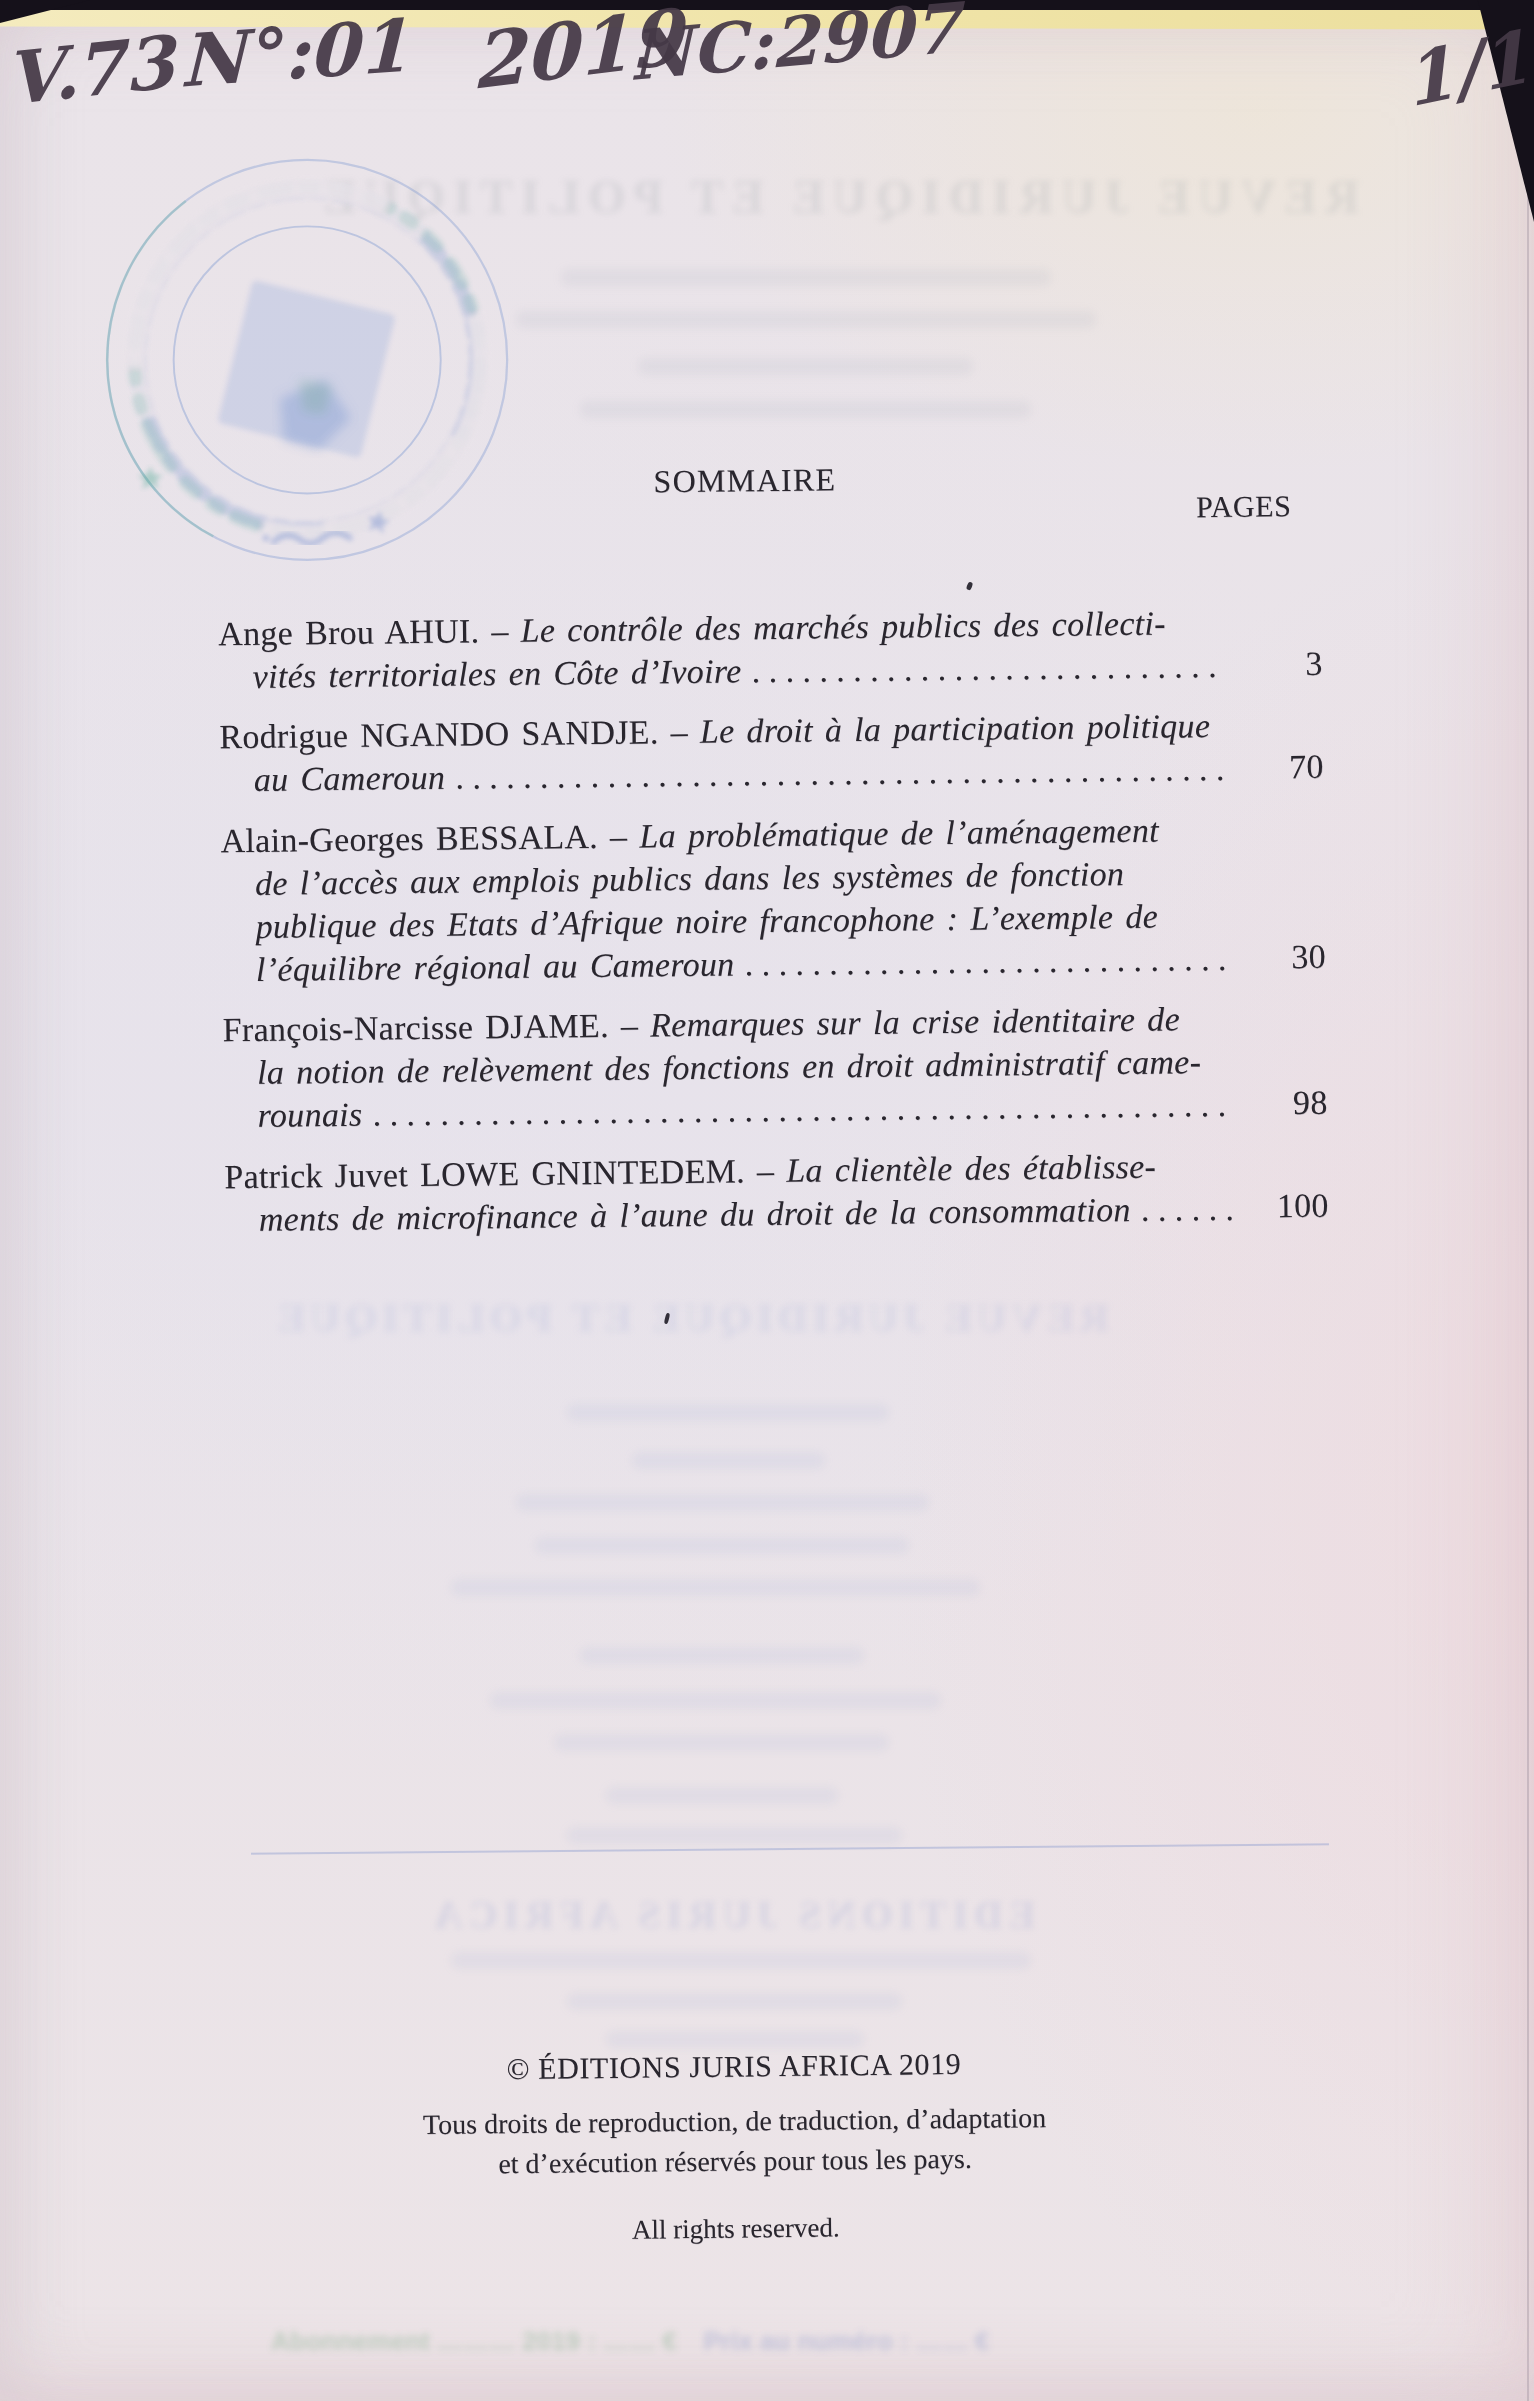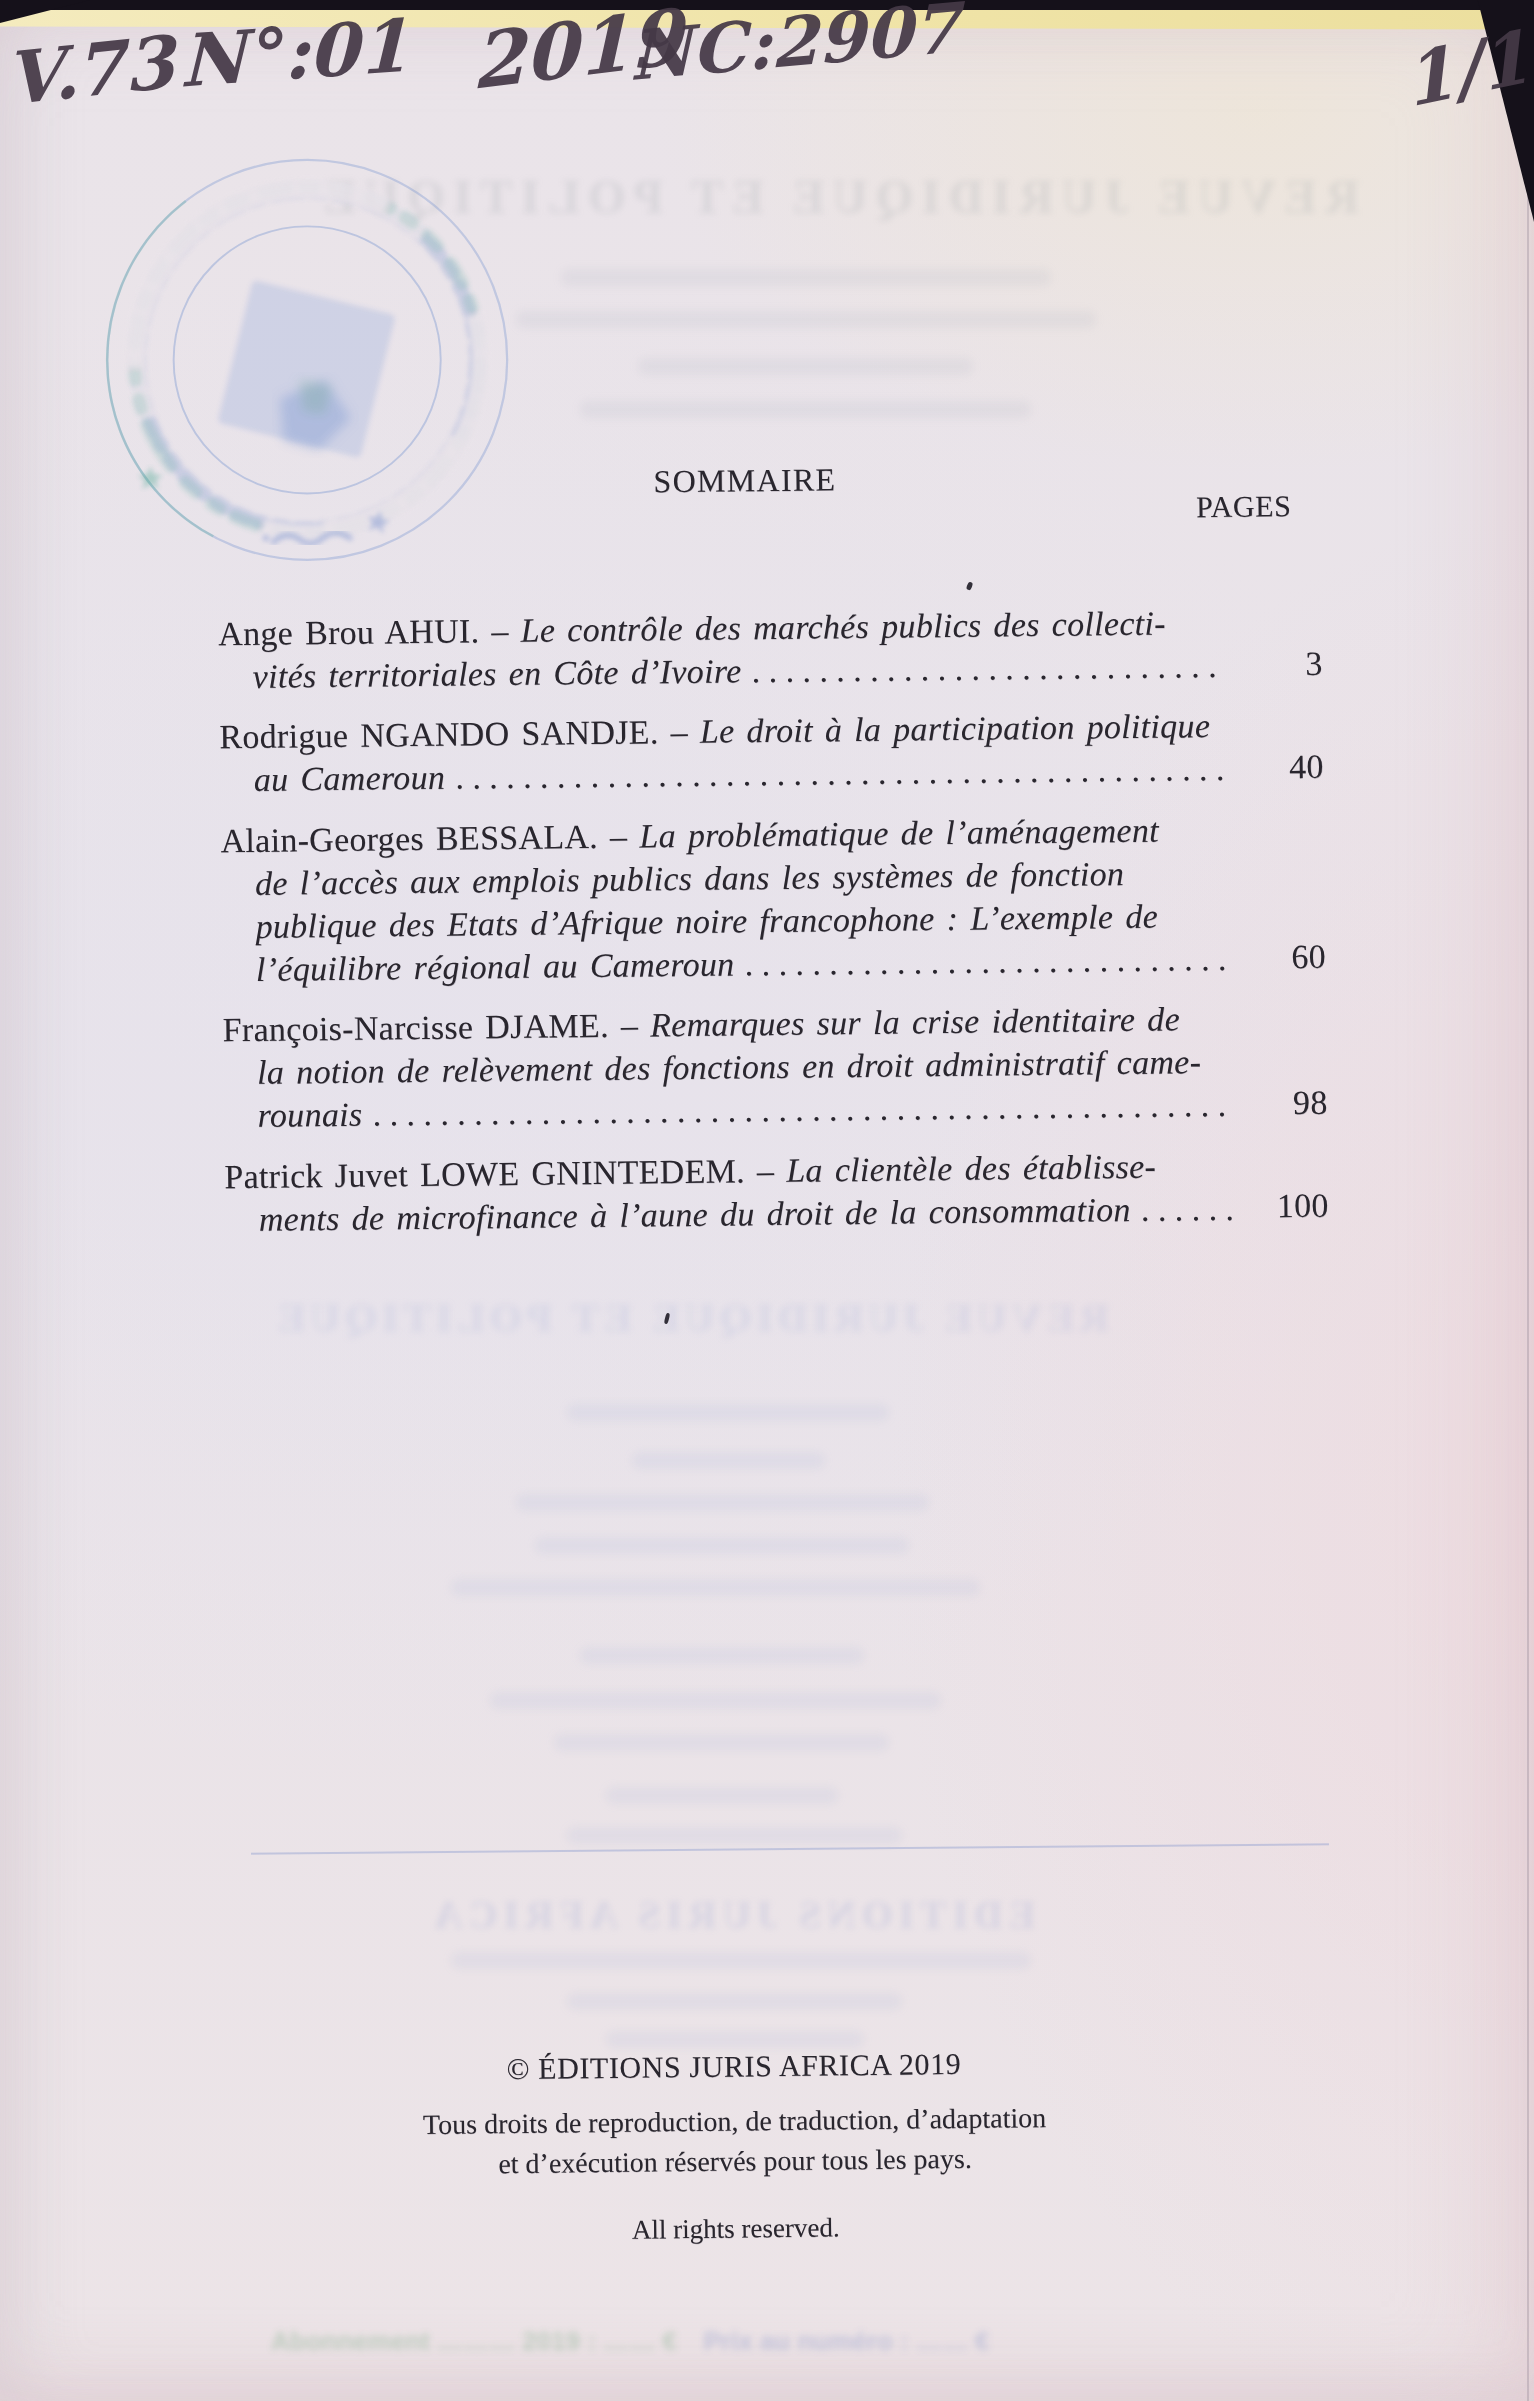--- a/index.html
+++ b/index.html
@@ -187,31 +187,31 @@
           <span class="dots">............................................................</span>
         </div>
         <span class="pnum">3</span>
       </div>
       <div class="entry">
         <div class="tline"><span class="ro">Rodrigue NGANDO SANDJE. – </span><span class="it">Le droit à la participation politique</span></div>
         <div class="tline cont last">
           <span class="it">au Cameroun</span>
           <span class="dots">............................................................</span>
         </div>
-        <span class="pnum">40</span>
+        <span class="pnum">70</span>
       </div>
       <div class="entry">
         <div class="tline"><span class="ro">Alain-Georges BESSALA. – </span><span class="it">La problématique de l’aménagement</span></div>
         <div class="tline cont"><span class="it">de l’accès aux emplois publics dans les systèmes de fonction</span></div>
         <div class="tline cont"><span class="it">publique des Etats d’Afrique noire francophone : L’exemple de</span></div>
         <div class="tline cont last">
           <span class="it">l’équilibre régional au Cameroun</span>
           <span class="dots">............................................................</span>
         </div>
-        <span class="pnum">60</span>
+        <span class="pnum">30</span>
       </div>
       <div class="entry">
         <div class="tline"><span class="ro">François-Narcisse DJAME. – </span><span class="it">Remarques sur la crise identitaire de</span></div>
         <div class="tline cont"><span class="it">la notion de relèvement des fonctions en droit administratif came-</span></div>
         <div class="tline cont last">
           <span class="it">rounais</span>
           <span class="dots">............................................................</span>
         </div>
         <span class="pnum">98</span>
       </div>

